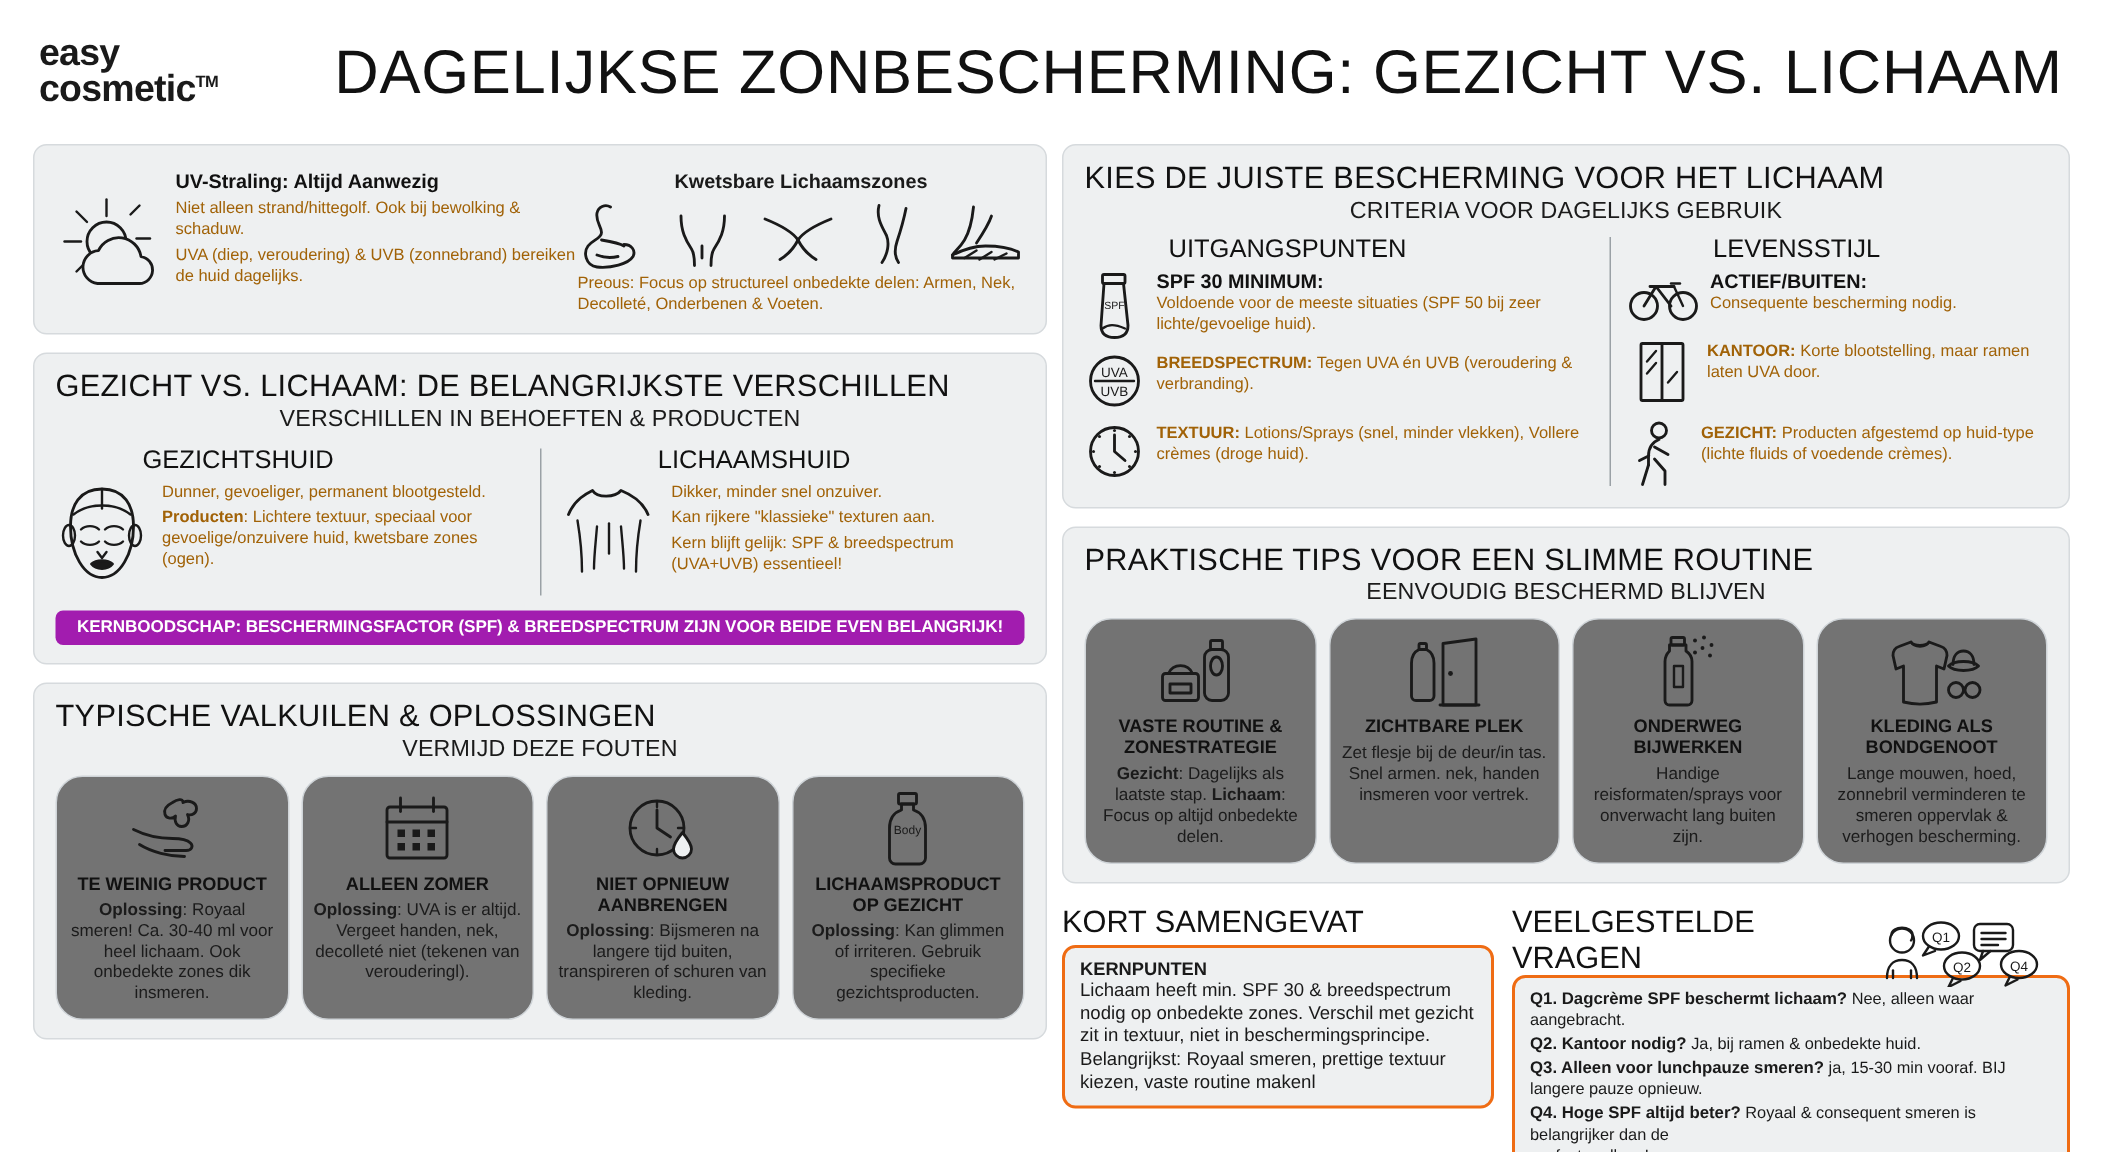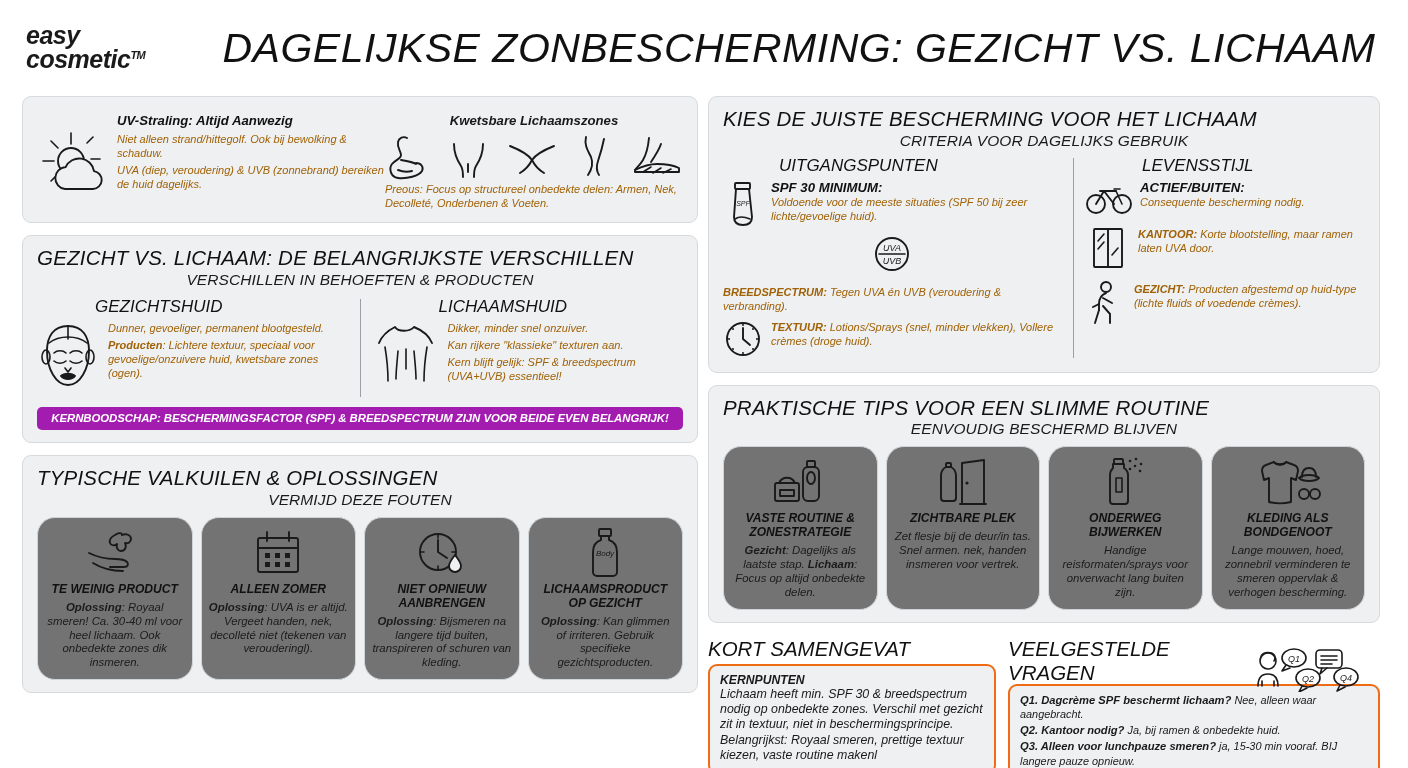--- a/index.html
+++ b/index.html
@@ -3,21 +3,21 @@
 <meta charset="utf-8">
 <style>
   * { box-sizing: border-box; margin: 0; padding: 0; }
   html, body { width: 1408px; height: 768px; }
   body {
     font-family: "Liberation Sans", sans-serif;
     background: #ffffff;
     color: #1a1a1a;
     overflow: hidden;
   }
-  .page { position: relative; width: 1408px; height: 768px; padding: 0; font-style: italic; }
+  .page { position: relative; width: 1408px; height: 768px; padding: 0; }
 
   
   .header { display: flex; align-items: center; height: 96px; padding: 0 26px; }
   .logo { font-weight: 700; font-size: 25px; line-height: 0.95; letter-spacing: -0.5px; color: #1a1a1a; width: 190px; }
   .logo .l2 { display: block; position: relative; }
   .logo sup { font-size: 11px; font-weight: 700; vertical-align: super; }
   .maintitle {
     flex: 1; text-align: center; font-size: 41px; font-weight: 400;
     letter-spacing: 0.5px; color: #111; white-space: nowrap;
   }
@@ -319,21 +319,21 @@
                   <path class="st" d="M12 39 c4 -3 8 -3 15 0"></path>
                   <text x="20" y="26" text-anchor="middle" font-size="7" font-family="Liberation Sans, sans-serif" fill="#1a1a1a">SPF</text>
                 </svg>
               </div>
               <div class="txt">
                 <div class="h-sm">SPF 30 MINIMUM:</div>
                 <div class="p-sm" style="margin-top:0">Voldoende voor de meeste situaties (SPF 50 bij zeer lichte/gevoelige huid).</div>
               </div>
             </div>
 
-            <div style="display:flex;gap:8px;margin-bottom:5px;flex-direction:column;">
+            <div style="display:flex;gap:8px;margin-bottom:5px;">
               <div class="ic">
                 <svg width="40" height="42" viewBox="0 0 40 42">
                   <circle class="st2" cx="20" cy="21" r="16"></circle>
                   <line class="st" x1="7" y1="21" x2="33" y2="21"></line>
                   <text x="20" y="18" text-anchor="middle" font-size="9" font-family="Liberation Sans, sans-serif" fill="#1a1a1a">UVA</text>
                   <text x="20" y="31" text-anchor="middle" font-size="9" font-family="Liberation Sans, sans-serif" fill="#1a1a1a">UVB</text>
                 </svg>
               </div>
               <div class="txt">
                 <div class="p-sm" style="margin-top:2px;"><b>BREEDSPECTRUM:</b><span> Tegen UVA én UVB (veroudering &amp; verbranding).</span></div>

